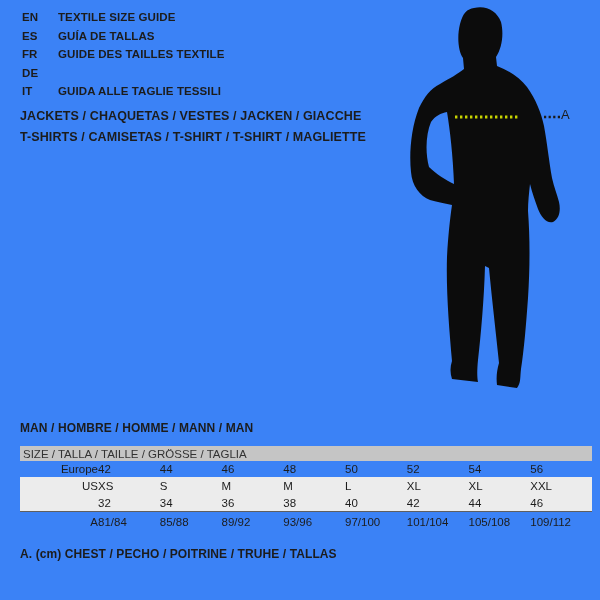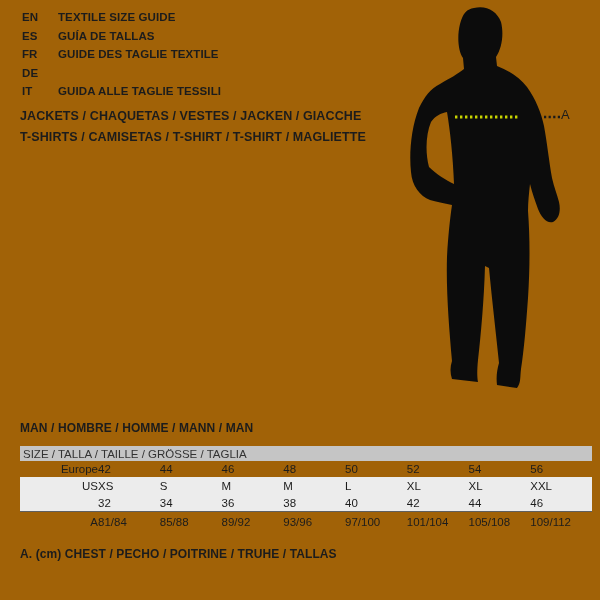--- a/index.html
+++ b/index.html
@@ -1,17 +1,17 @@
 <!DOCTYPE html>
 <html><head>
 <meta charset="utf-8">
 <style>
   html,body{margin:0;padding:0;background:#fff;}
   .canvas{
-    position:relative;width:600px;height:600px;background:#a16207;overflow:hidden;
+    position:relative;width:600px;height:600px;background:#3b82f6;overflow:hidden;
     font-family:"Liberation Sans", sans-serif;color:#1c1c1c;
   }
   
   .lang-list{position:absolute;top:8px;left:22px;}
   .lang-row{display:flex;height:18.5px;align-items:center;}
   .lang-code{width:36px;font-size:11.5px;font-weight:bold;letter-spacing:.1px;}
   .lang-label{font-size:11.5px;font-weight:bold;letter-spacing:.1px;}
   
   .category{position:absolute;top:106px;left:20px;line-height:21px;
     font-size:12.5px;font-weight:bold;letter-spacing:.1px;}
@@ -41,21 +41,21 @@
     <div class="lang-row">
       <span class="lang-code">EN</span>
       <span class="lang-label">TEXTILE SIZE GUIDE</span>
     </div>
     <div class="lang-row">
       <span class="lang-code">ES</span>
       <span class="lang-label">GUÍA DE TALLAS</span>
     </div>
     <div class="lang-row">
       <span class="lang-code">FR</span>
-      <span class="lang-label">GUIDE DES TAGLIE TEXTILE</span>
+      <span class="lang-label">GUIDE DES TAILLES TEXTILE</span>
     </div>
     <div class="lang-row">
       <span class="lang-code">DE</span>
     </div>
     <div class="lang-row">
       <span class="lang-code">IT</span>
       <span class="lang-label">GUIDA ALLE TAGLIE TESSILI</span>
     </div>
   </div>
 

